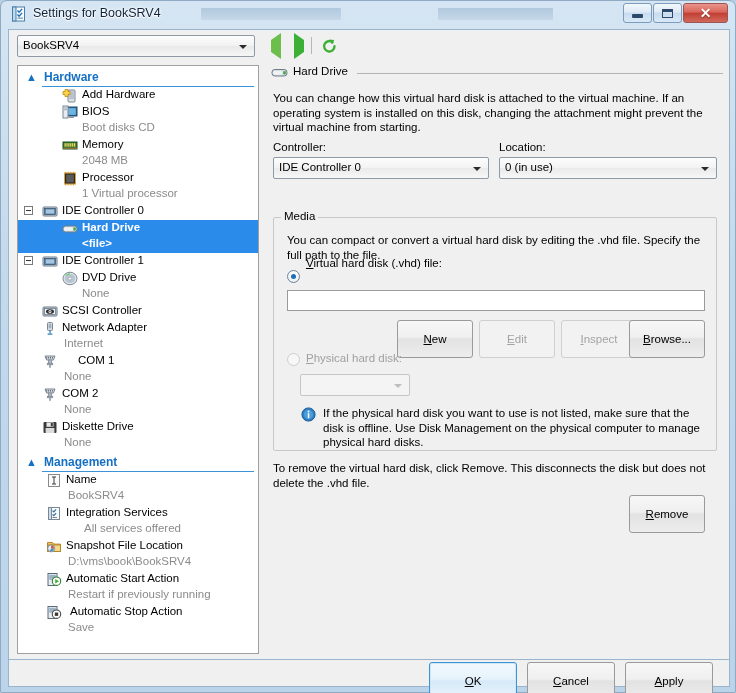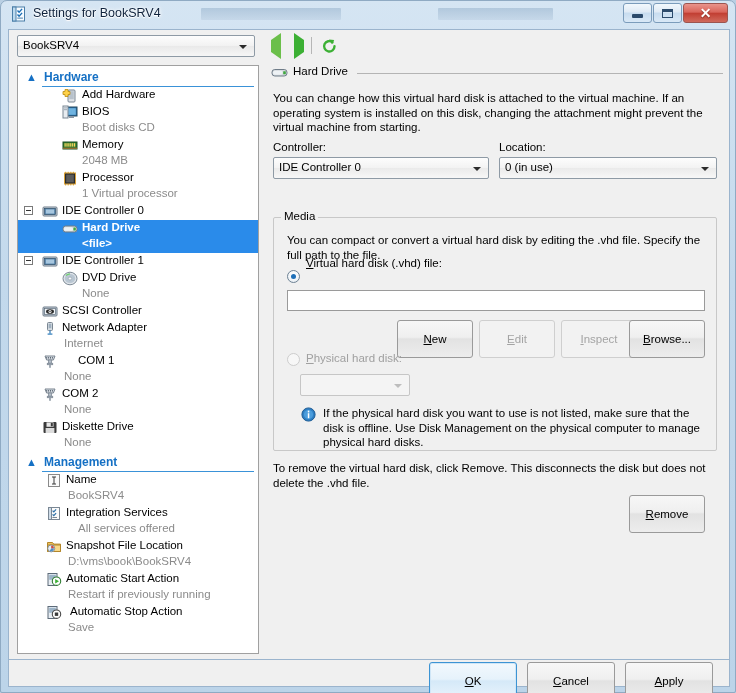--- a/index.html
+++ b/index.html
@@ -493,21 +493,21 @@
             <rect x="2.5" y="1.5" width="11" height="12" fill="#fbfbfb" stroke="#7a8794"></rect>
             <rect x="2.5" y="1.5" width="3" height="12" fill="#cfdce8" stroke="#7a8794"></rect>
             <path d="M6.6 4.6l1.2 1.3 2.3-2.6" stroke="#2b6fa8" stroke-width="1.2" fill="none"></path>
             <path d="M6.6 8.4l1.2 1.3 2.3-2.6" stroke="#2b6fa8" stroke-width="1.2" fill="none"></path>
             <rect x="6.4" y="11" width="4.6" height="1" fill="#7a8794"></rect>
           </svg>
         </span>
         <span class="nlabel" style="left:48px;">Integration Services</span>
       </div>
       <div class="sub">
-        <span class="slabel" style="left:60px;text-align:right;">All services offered</span>
+        <span class="slabel" style="left:66px;text-align:right;">All services offered</span>
       </div>
 
       <div class="node">
         <span class="nico" style="left:28px;">
           <svg width="16" height="15" viewBox="0 0 16 15">
             <path d="M1.5 3.5 h5 l1.3 1.6 h6.7 v7.4 h-13 z" fill="#f0c25a" stroke="#b3862a"></path>
             <path d="M1.5 6 h13 v6.5 h-13 z" fill="#f7d889" stroke="#b3862a"></path>
             <circle cx="5.2" cy="9.4" r="3.5" fill="#e8edf2" stroke="#6d7b88" stroke-width=".8"></circle>
             <path d="M5.2 9.4 L5.2 6.4 A3 3 0 0 1 7.9 9.4 Z" fill="#d0473a"></path>
             <path d="M5.2 9.4 L7.9 9.4 A3 3 0 0 1 3.6 12.1 Z" fill="#4b8ec9"></path>

